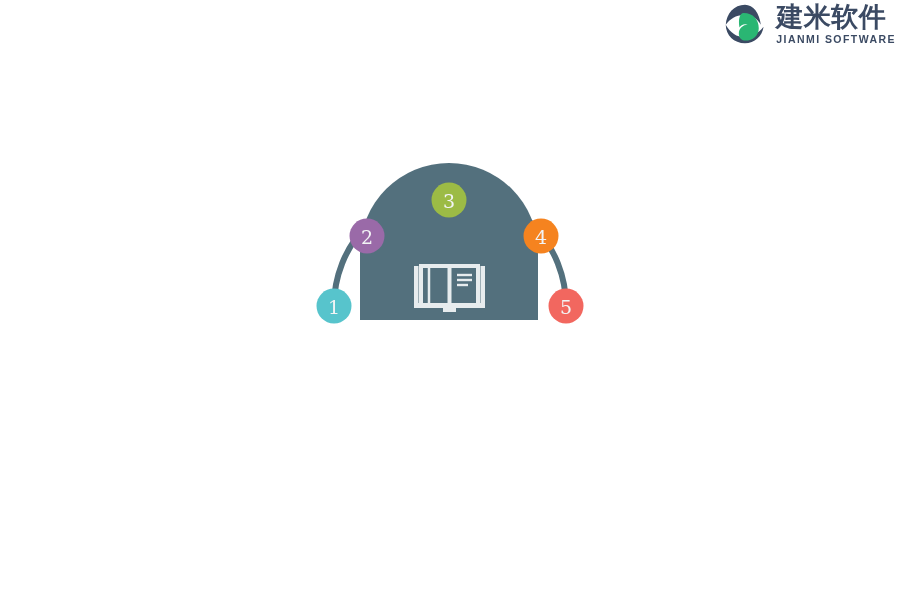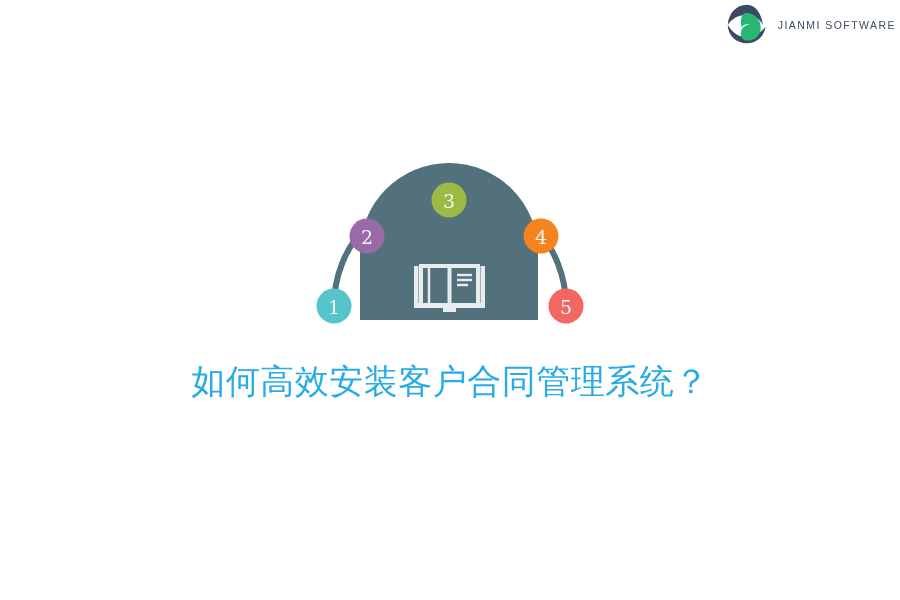--- a/index.html
+++ b/index.html
@@ -42,21 +42,21 @@
     font-family: "DejaVu Sans", sans-serif;
     font-size: 27px;
     font-weight: 700;
     color: #3b4a63;
     letter-spacing: 0.5px;
     line-height: 1.05;
   }
   .brand-en {
     font-family: "Liberation Sans", sans-serif;
     font-size: 10.5px;
-    font-weight: 400;
+    font-weight: 700;
     color: #3b4a63;
     letter-spacing: 1.45px;
     margin-top: 3px;
   }
 
   
   .infographic {
     position: absolute;
     left: 0;
     top: 0;
@@ -89,20 +89,21 @@
 </head>
 <body>
 
 <div class="brand-logo">
   <svg class="brand-mark" viewBox="0 0 64 64" aria-hidden="true">
     <path d="M32 4 C16 4 5 17 4 33 C10 25 19 19 30 19 C41 19 50 24 55 33 C53 16 44 4 32 4 Z" fill="#3b4a63"></path>
     <path d="M4 33 C4 48 16 60 32 60 C46 60 57 50 59 36 C51 46 42 51 31 51 C20 51 11 45 4 33 Z" fill="#3b4a63"></path>
     <path d="M30 16 C44 16 52 26 52 38 C52 49 43 56 33 56 C27 56 23 52 23 46 C23 38 29 33 36 33 C31 31 26 33 24 37 C22 26 24 16 30 16 Z" fill="#2ab673"></path>
   </svg>
   <span class="brand-text">
+    <span class="brand-cn">建米软件</span>
     <span class="brand-en">JIANMI SOFTWARE</span>
   </span>
 </div>
 
 <div class="infographic">
   <svg width="900" height="600" viewBox="0 0 900 600" aria-hidden="true">
 
     <path d="M 334 306 A 116 116 0 0 1 566 306" fill="none" stroke="#53707d" stroke-width="6" stroke-linecap="round"></path>
 
     <path d="M 360 320 L 360 252 A 89 89 0 0 1 538 252 L 538 320 Z" fill="#53707d"></path>
@@ -141,14 +142,13 @@
     </g>
 
     <g>
       <circle cx="566" cy="306" r="17.5" fill="#f2675f"></circle>
       <text x="566" y="313.5" text-anchor="middle" font-family="DejaVu Serif, serif" font-size="19" fill="#f2f4f5">5</text>
     </g>
   </svg>
 </div>
 
 <div class="headline">
-  <span class="headline-line">如何高效安装客户合同管理系统？</span>
 </div>
 
 </body></html>

